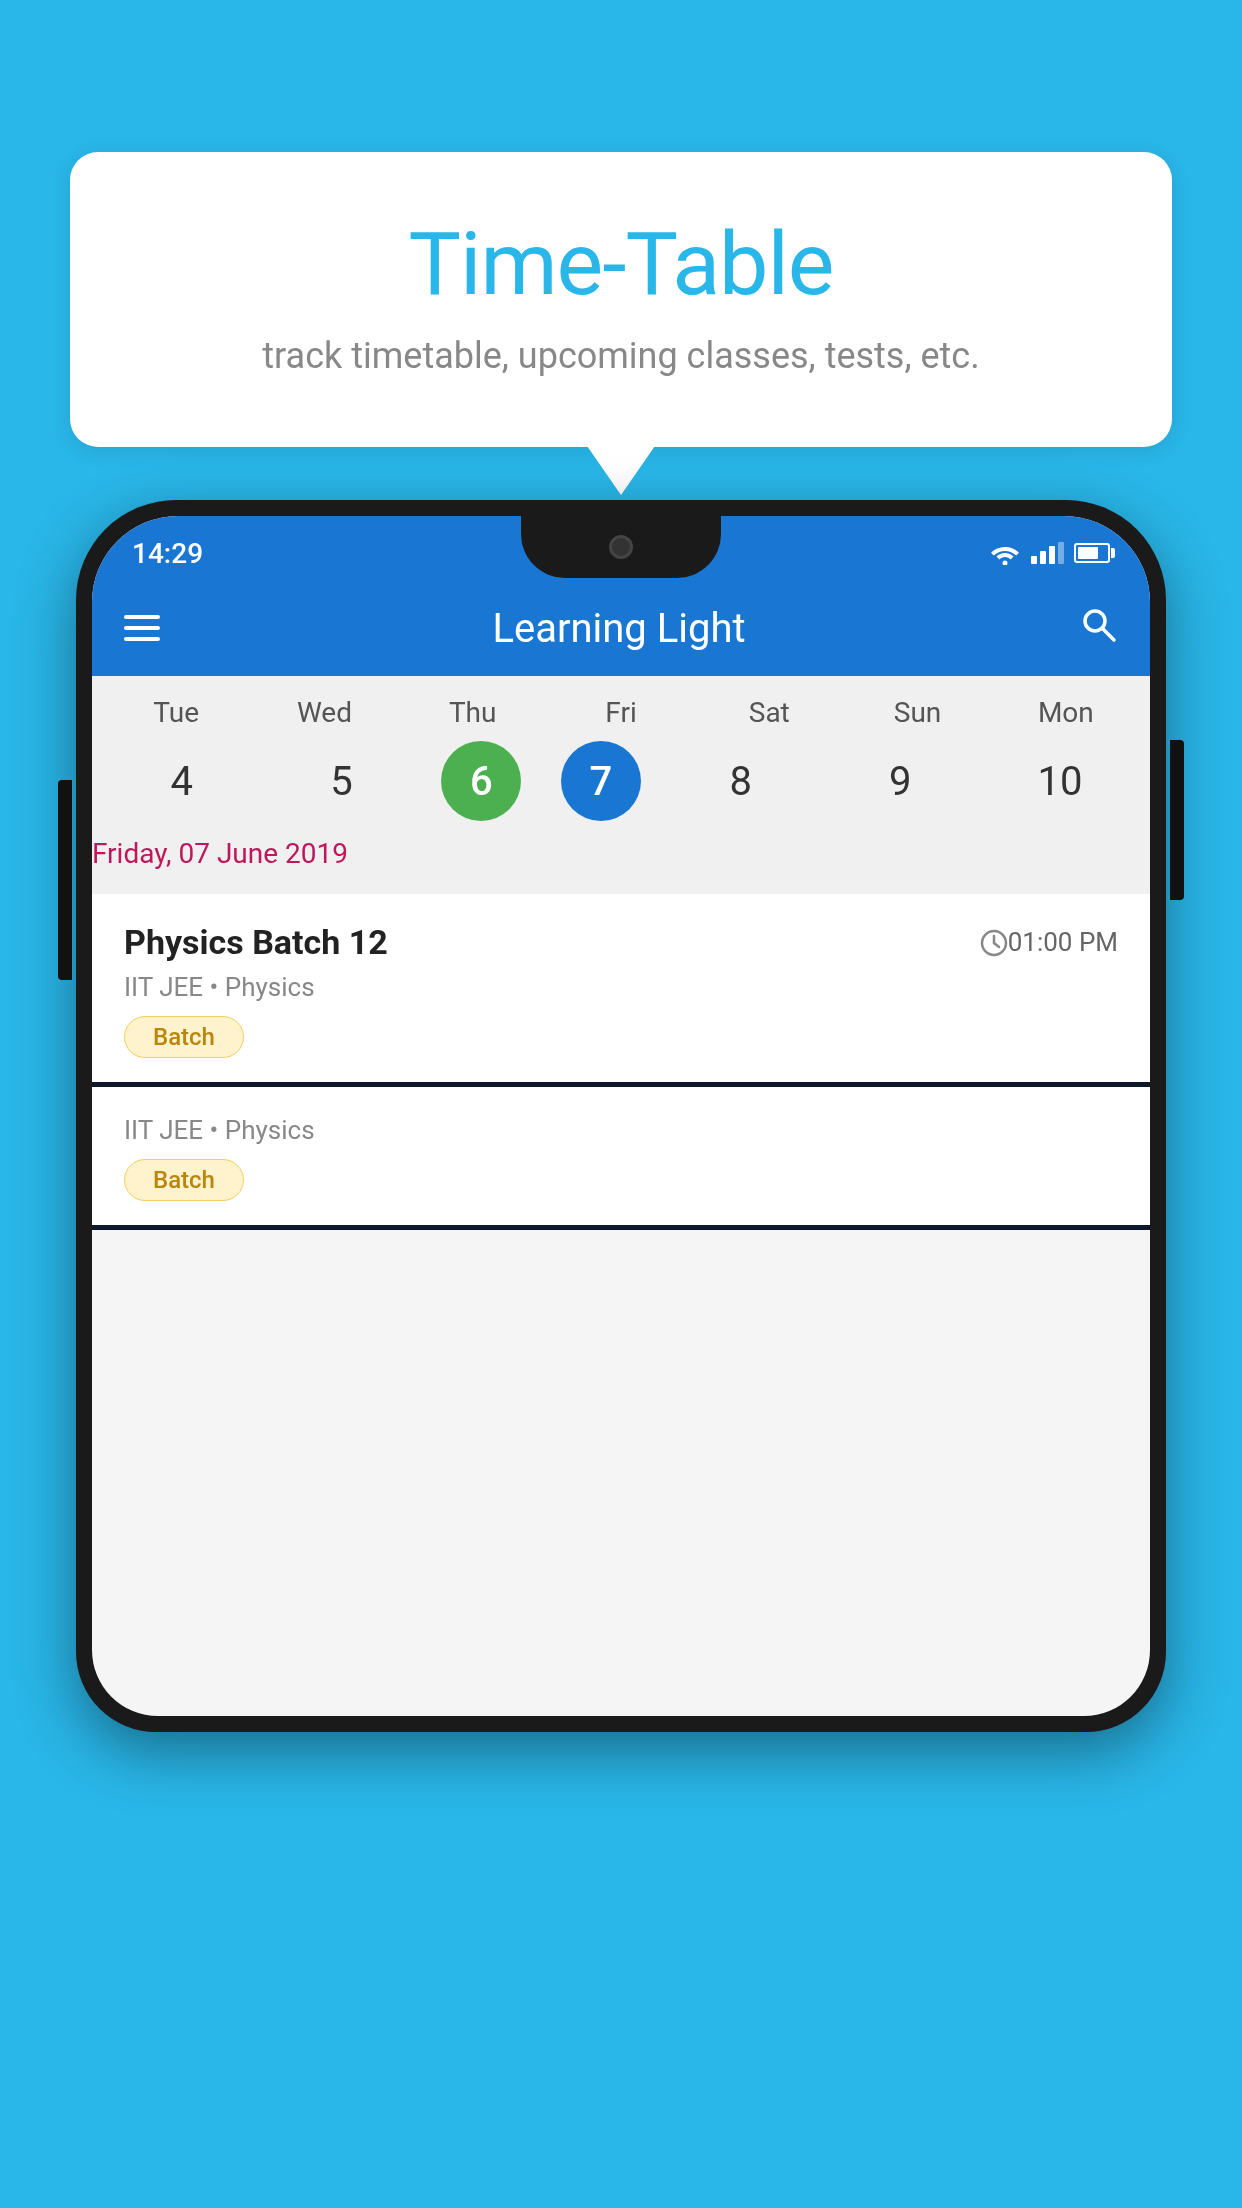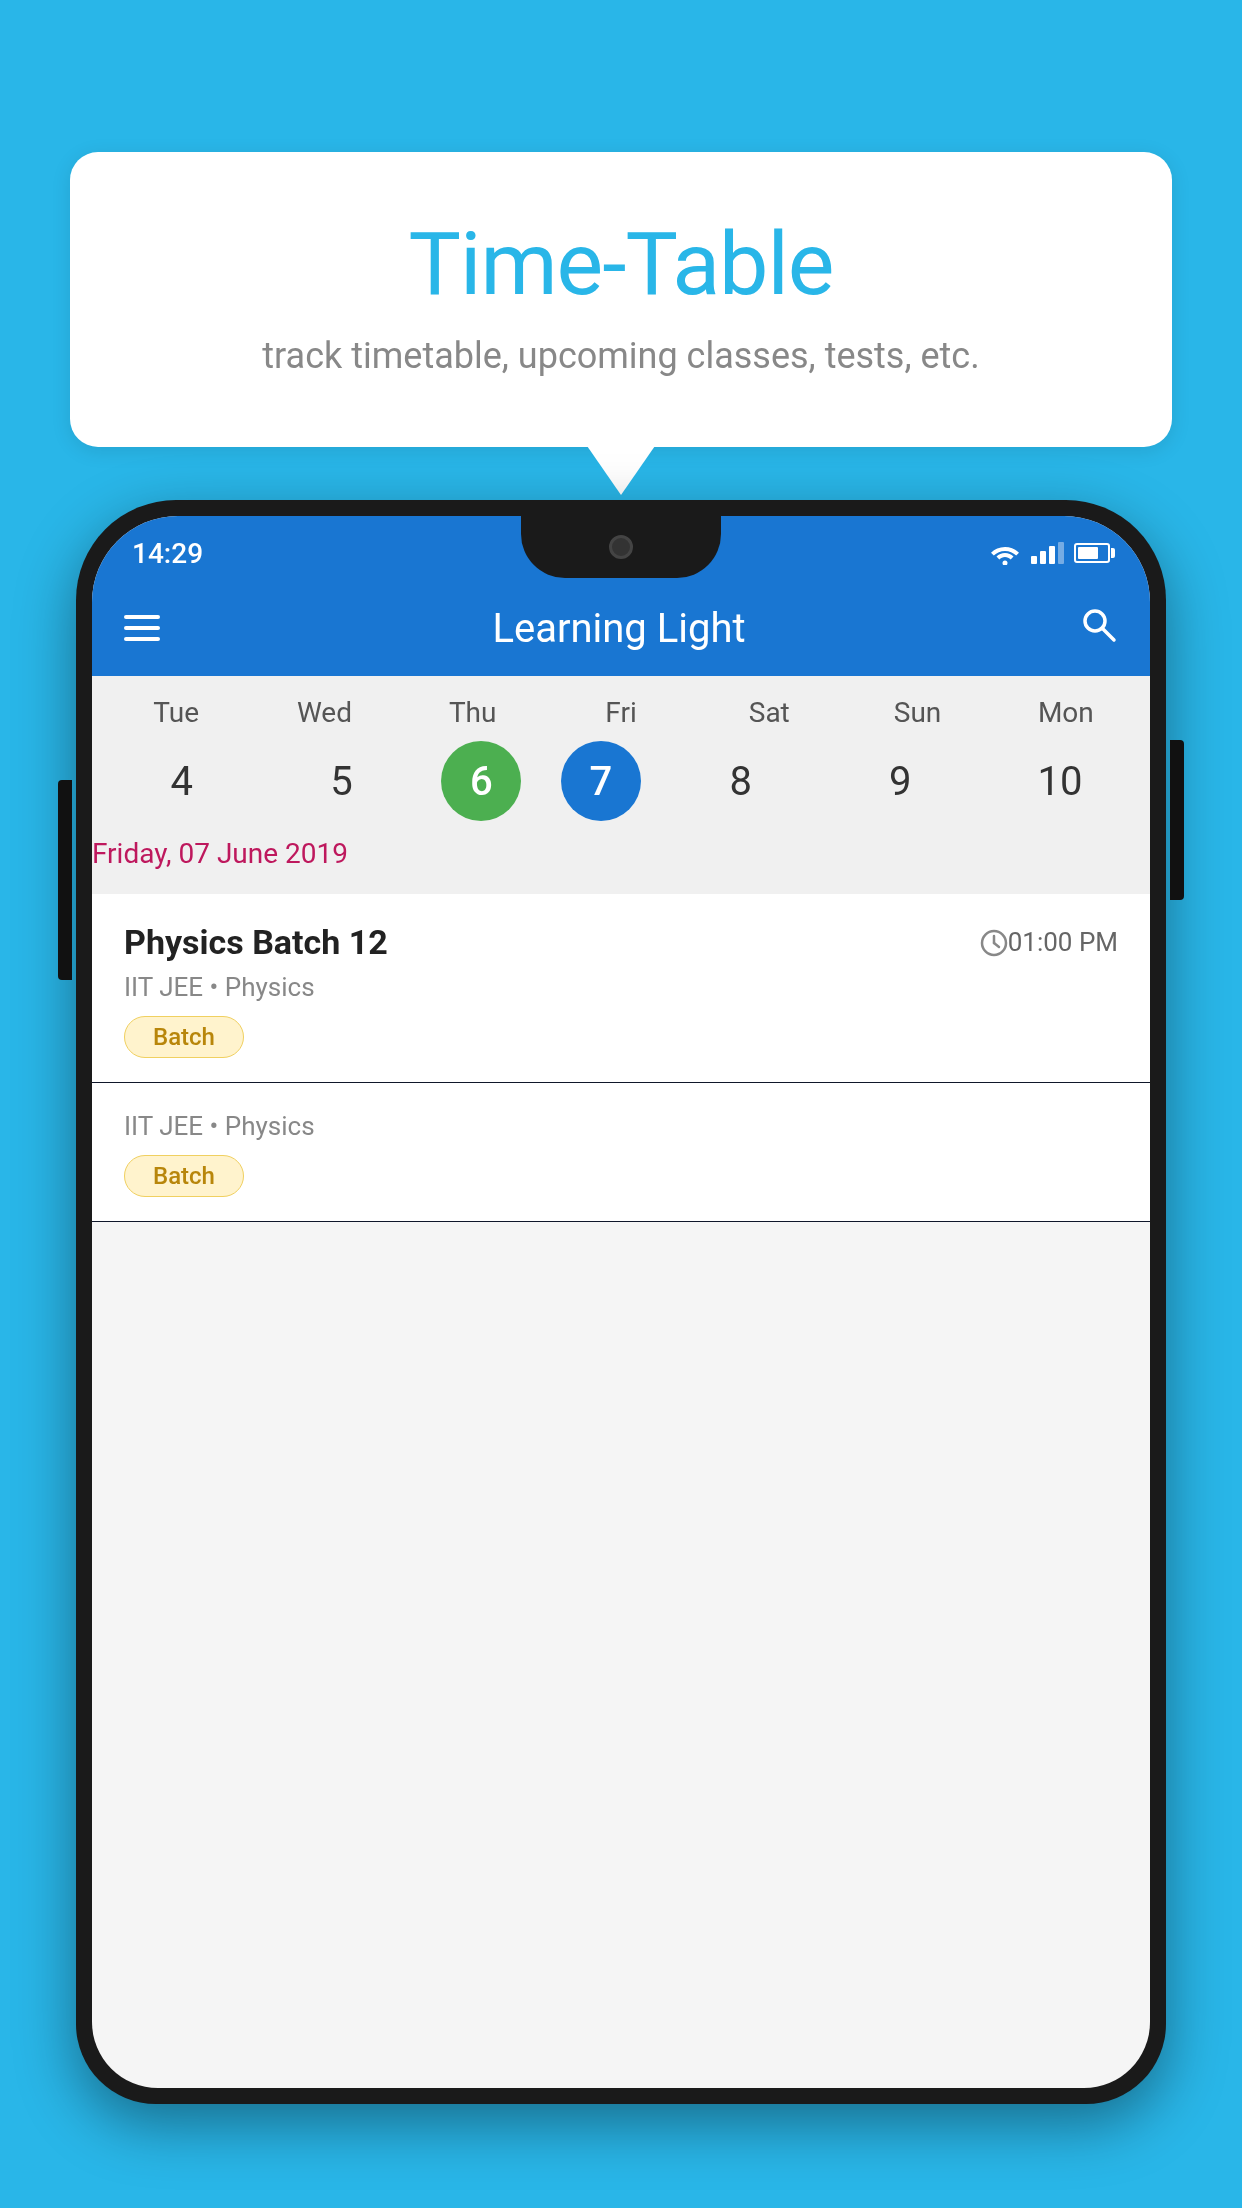--- a/index.html
+++ b/index.html
@@ -66,21 +66,21 @@
       right: 76px;
       bottom: 0;
     }
 
     .phone-outer {
       background: #1a1a1a;
       border-radius: 100px 100px 80px 80px;
       padding: 0;
       position: relative;
       width: 100%;
-      height: 1604px;
+      height: 1232px;
       box-shadow: 0 20px 60px rgba(0,0,0,0.4);
     }
 
     
     .phone-outer::before {
       content: '';
       position: absolute;
       left: -18px;
       top: 280px;
       width: 14px;
@@ -305,21 +305,21 @@
 
     
     .schedule-list {
       background: white;
       flex: 1;
     }
 
     .schedule-item {
       background: white;
       padding: 28px 32px 24px;
-      border-bottom: 1px solid #0f172a;
+      border-bottom: 5px solid #0f172a;
     }
 
     .schedule-item-header {
       display: flex;
       justify-content: space-between;
       align-items: center;
       margin-bottom: 10px;
     }
 
     .schedule-title {

